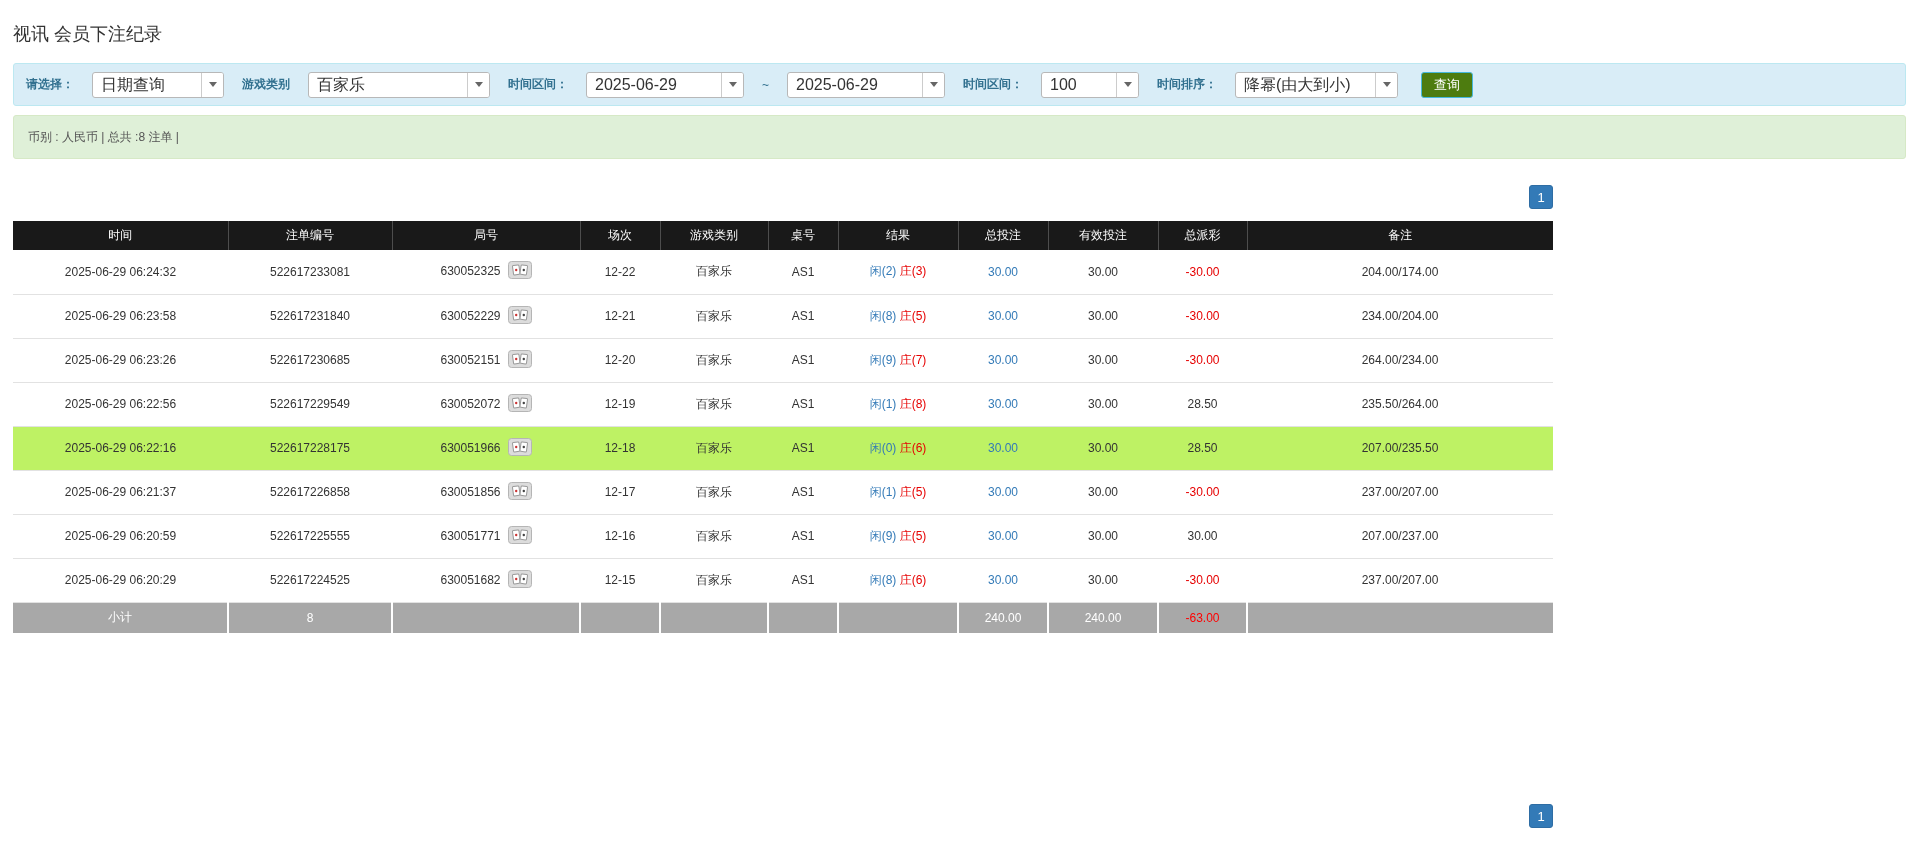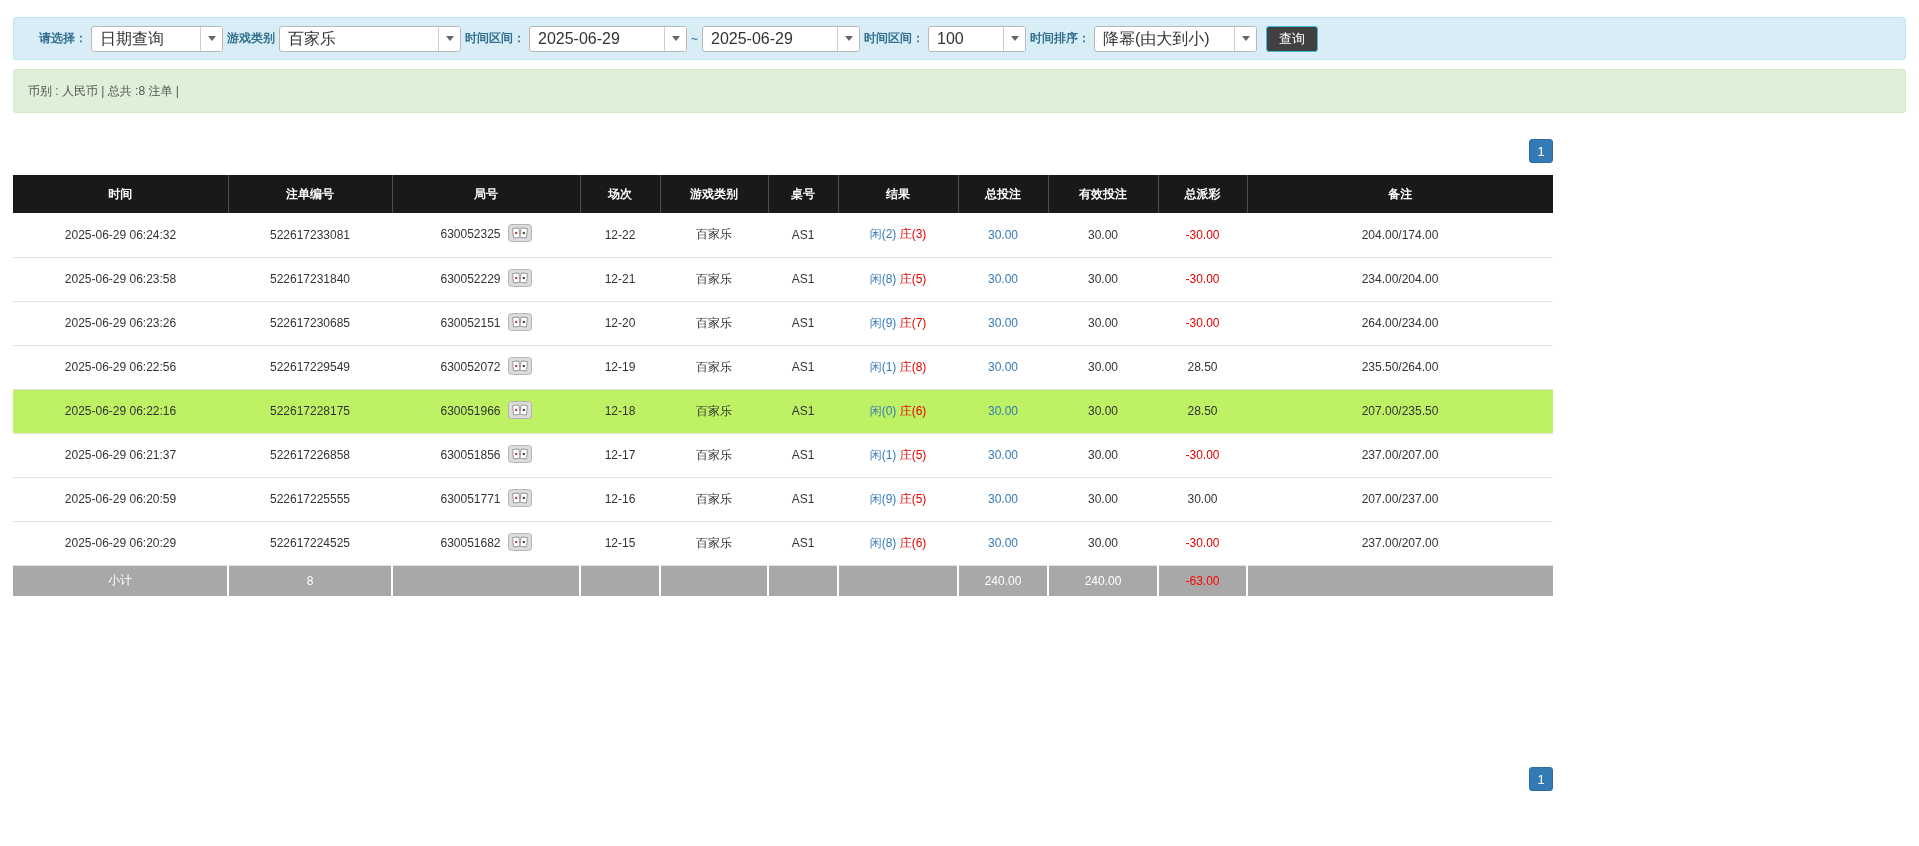--- a/index.html
+++ b/index.html
@@ -4,65 +4,66 @@
 <style>
   * { box-sizing: border-box; margin: 0; padding: 0; }
   html, body { background: #fff; }
   body { font-family: "Liberation Sans", "DejaVu Sans", sans-serif; }
   .viewport { width: 1919px; height: 846px; overflow: hidden; background: #fff; padding: 0 13px; position: relative; }
 
   .page-title { font-size: 18px; font-weight: normal; color: #333; padding-top: 22px; }
 
   
   .filter-bar { margin-top: 17px; background: #d9edf7; border: 1px solid #bce8f1; border-radius: 3px;
-                padding: 8px 25px; display: flex; align-items: center; gap: 4px; height: 43px; }
+                padding: 8px 12px; display: flex; align-items: center; gap: 18px; height: 43px; }
   .flabel { color: #31708f; font-size: 12px; font-weight: bold; white-space: nowrap; }
   .combo { display: flex; align-items: stretch; background: #fff; border: 1px solid #b8b8b8; border-radius: 3px; height: 26px; }
   .combo-value { flex: 1; font-size: 16px; color: #333; padding: 0 8px; line-height: 24px; white-space: nowrap; overflow: hidden; }
   .combo-btn { width: 22px; border-left: 1px solid #ccc; display: flex; align-items: center; justify-content: center; background: #fff; cursor: pointer; border-radius: 0 2px 2px 0; }
   .caret { width: 0; height: 0; border-left: 4px solid transparent; border-right: 4px solid transparent; border-top: 5px solid #666; }
   .tilde { font-size: 12px; color: #31708f; }
-  .search-btn { background: #404040; border: 1px solid #46b8da; color: #fff; font-size: 13px; height: 26px;
+  .search-btn { background: #4d7c0f; border: 1px solid #46b8da; color: #fff; font-size: 13px; height: 26px;
                 padding: 0 12px; border-radius: 3px; cursor: pointer; margin-left: 5px; }
 
   
   .summary-bar { margin-top: 9px; background: #dff0d8; border: 1px solid #d6e9c6; border-radius: 3px;
                  padding: 16px 14px; display: flex; justify-content: space-between; align-items: center;
                  font-size: 12px; color: #555; height: 44px; }
   .summary-note { color: #ff0000; padding-right: 347px; white-space: nowrap; }
 
   
   .table-area { width: 1540px; margin-top: 26px; }
   .pagination { display: flex; justify-content: flex-end; }
   .pagination.top { margin-bottom: 12px; }
   .pagination.bottom { margin-top: 171px; }
   .page-btn { min-width: 24px; height: 24px; background: #337ab7; border: 1px solid #2e6da4; color: #fff;
               font-size: 13px; border-radius: 3px; cursor: pointer; padding: 0 6px; }
 
   table.records { width: 100%; border-collapse: collapse; table-layout: fixed; font-size: 12px; color: #333; }
-  thead th { background: #191919; color: #fff; font-weight: bold; height: 38px; border-right: 1px solid #4d4d4d; text-align: center; }
+  thead th { background: #191919; color: #fff; font-weight: normal; height: 29px; border-right: 1px solid #4d4d4d; text-align: center; }
   thead th:last-child { border-right: none; }
   tbody td { height: 44px; text-align: center; border-bottom: 1px solid #e2e2e2; overflow: hidden; white-space: nowrap; background: #fff; }
   tr.highlight td { background: #bef264; }
   td.bet-link { color: #337ab7; cursor: pointer; }
   td.payout.neg { color: #e60000; }
   .player { color: #337ab7; }
   .banker { color: #e60000; }
   .game-icon { display: inline-block; vertical-align: middle; margin-left: 7px; cursor: pointer; }
   tfoot td { background: #a8a8a8; color: #fff; height: 31px; text-align: center; border-right: 2px solid #fff;
              border-bottom: 2px solid #fff; font-size: 12px; }
   tfoot td:last-child { border-right: none; }
   tfoot tr:last-child td { border-bottom: none; }
   tfoot td.payout-neg { color: #ff0000; }
 </style>
 </head>
 <body>
 
 <div class="viewport">
 
+  <h1 class="page-title">视讯 会员下注纪录</h1>
 
   <div class="filter-bar">
     <span class="flabel">请选择：</span>
     <div class="combo" style="width:132px">
       <span class="combo-value">日期查询</span>
       <span class="combo-btn">
           <span class="caret"></span>
         </span>
     </div>
 

